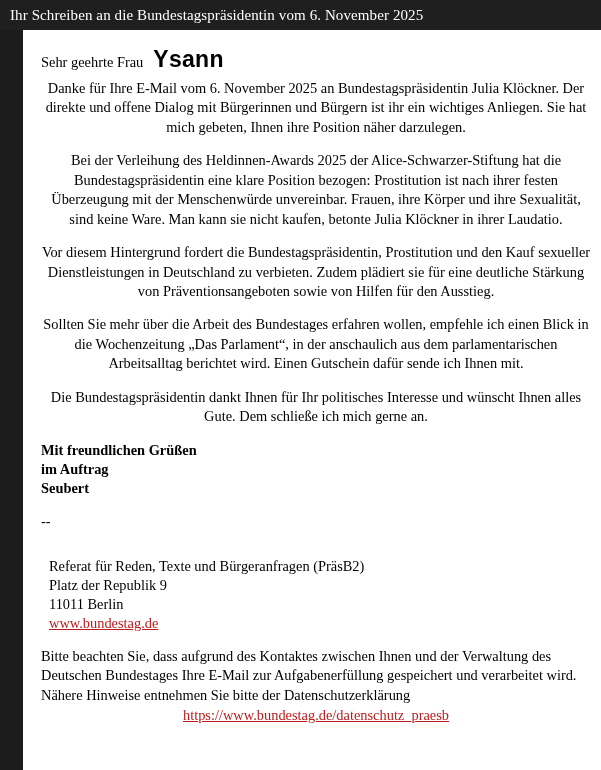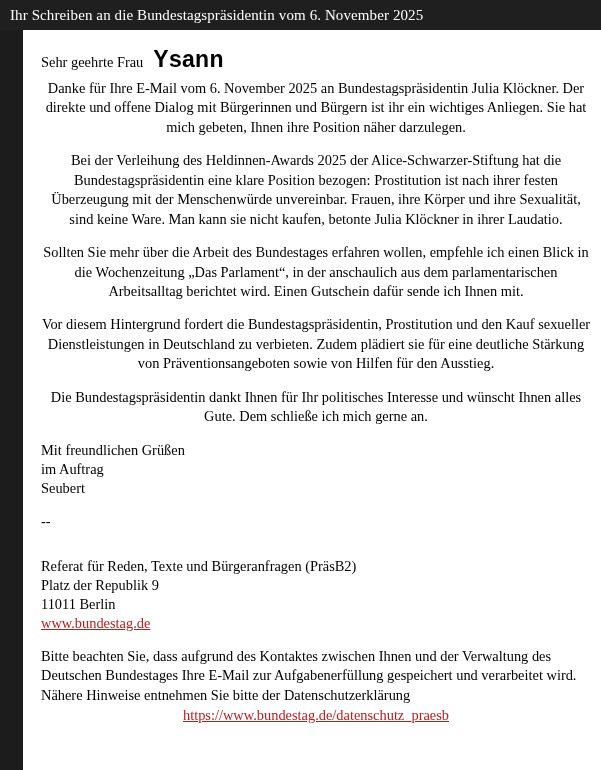--- a/index.html
+++ b/index.html
@@ -76,29 +76,30 @@
     font-weight: bold;
     letter-spacing: 0.3px;
   }
   p.para {
     margin: 0 0 14px 0;
     text-align: center;
   }
   .signoff {
     margin: 0 0 14px 0;
     line-height: 1.32;
+    font-weight: bold;
   }
   .signoff div {
     margin: 0;
   }
   .dashes {
     margin: 0 0 26px 0;
   }
   .address {
-    margin: 0 0 14px 0;
+    margin: 0 0 14px 8px;
     line-height: 1.32;
   }
   .address div {
     margin: 0;
   }
   a.link {
     color: #b91c1c;
     text-decoration: underline;
     text-align: center;
   }
@@ -127,22 +128,22 @@
     <div class="page">
       <div class="content">
 
         <div class="salutation">
           <span class="plain">Sehr geehrte Frau</span>
           <span class="name">Ysann</span>
         </div>
 
         <p class="para first-para">Danke für Ihre E-Mail vom 6. November 2025 an Bundestagspräsidentin Julia Klöckner. Der direkte und offene Dialog mit Bürgerinnen und Bürgern ist ihr ein wichtiges Anliegen. Sie hat mich gebeten, Ihnen ihre Position näher darzulegen.</p>
         <p class="para">Bei der Verleihung des Heldinnen-Awards 2025 der Alice-Schwarzer-Stiftung hat die Bundestagspräsidentin eine klare Position bezogen: Prostitution ist nach ihrer festen Überzeugung mit der Menschenwürde unvereinbar. Frauen, ihre Körper und ihre Sexualität, sind keine Ware. Man kann sie nicht kaufen, betonte Julia Klöckner in ihrer Laudatio.</p>
+        <p class="para">Vor diesem Hintergrund fordert die Bundestagspräsidentin, Prostitution und den Kauf sexueller Dienstleistungen in Deutschland zu verbieten. Zudem plädiert sie für eine deutliche Stärkung von Präventionsangeboten sowie von Hilfen für den Ausstieg.</p>
         <p class="para">Sollten Sie mehr über die Arbeit des Bundestages erfahren wollen, empfehle ich einen Blick in die Wochenzeitung „Das Parlament“, in der anschaulich aus dem parlamentarischen Arbeitsalltag berichtet wird. Einen Gutschein dafür sende ich Ihnen mit.</p>
-        <p class="para">Vor diesem Hintergrund fordert die Bundestagspräsidentin, Prostitution und den Kauf sexueller Dienstleistungen in Deutschland zu verbieten. Zudem plädiert sie für eine deutliche Stärkung von Präventionsangeboten sowie von Hilfen für den Ausstieg.</p>
         <p class="para">Die Bundestagspräsidentin dankt Ihnen für Ihr politisches Interesse und wünscht Ihnen alles Gute. Dem schließe ich mich gerne an.</p>
 
         <div class="signoff">
           <div>Mit freundlichen Grüßen</div>
           <div>im Auftrag</div>
           <div>Seubert</div>
         </div>
 
         <div class="dashes">--</div>
 

